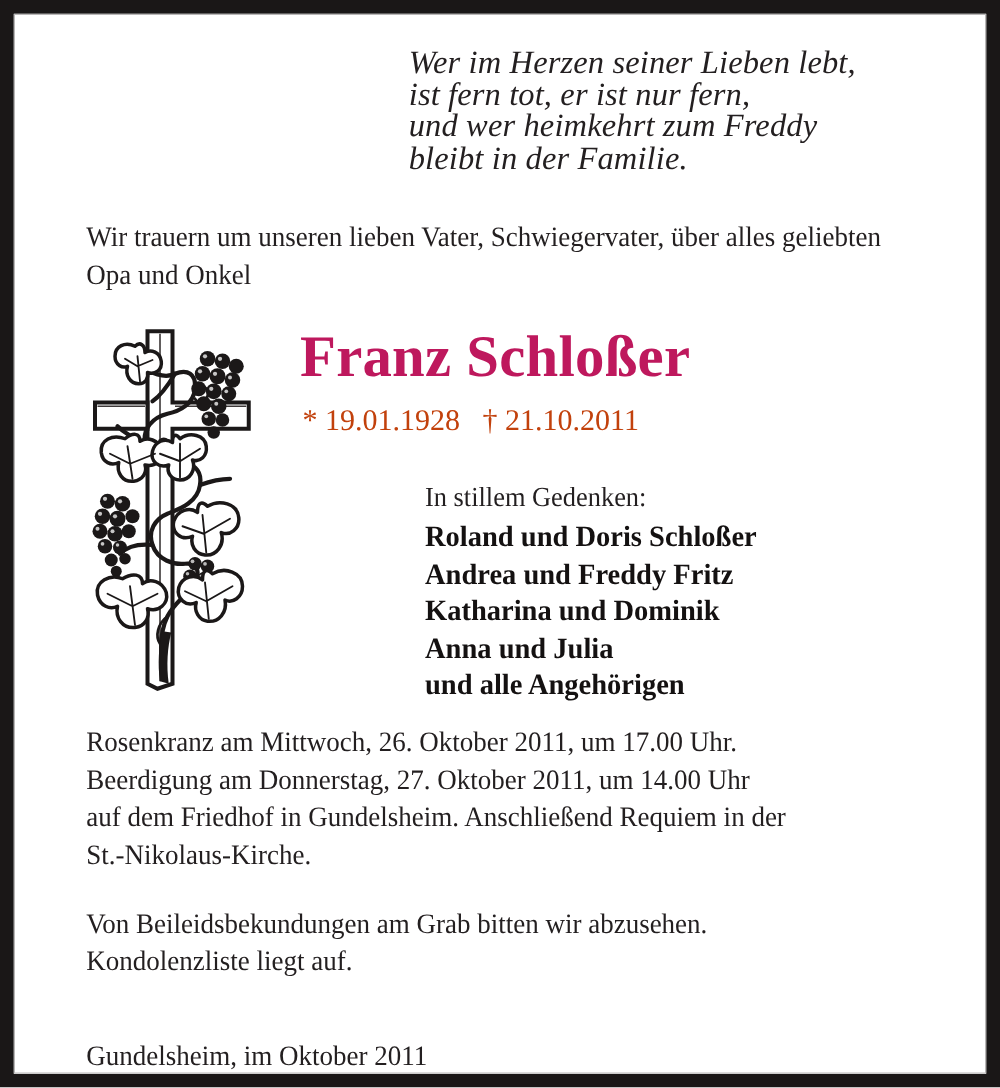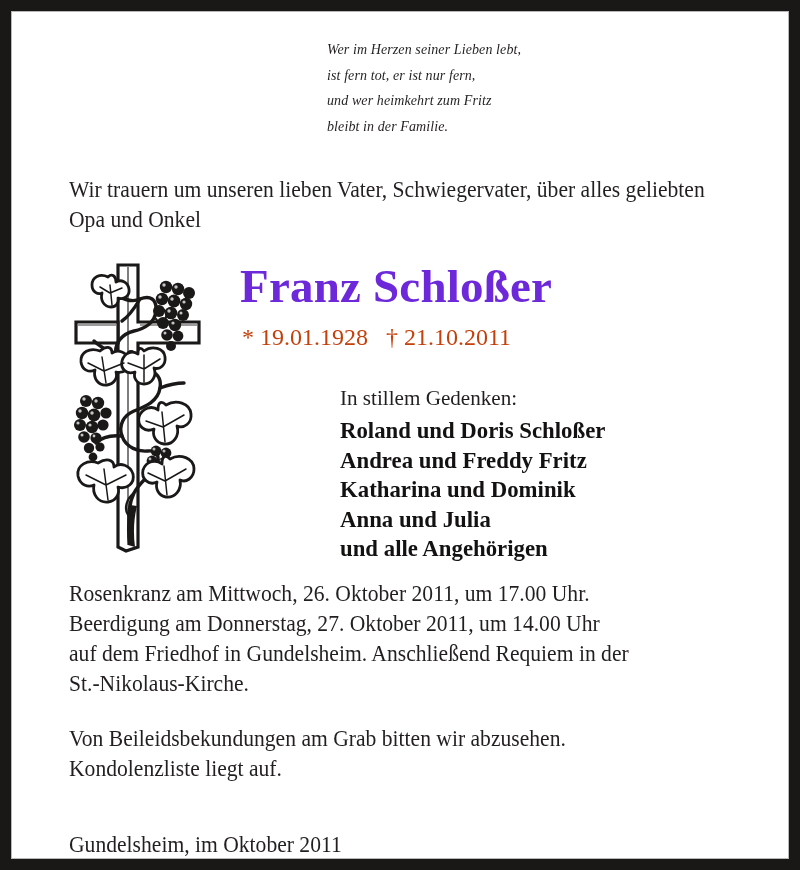--- a/index.html
+++ b/index.html
@@ -31,21 +31,21 @@
     border: 1px solid #b9b7b7;
   }
 
   
   .epigraph {
     position: absolute;
     left: 315px;
     top: 25px;
     width: 420px;
     font-style: italic;
-    font-size: 14px;
+    font-size: 26px;
     line-height: 25.5px;
     color: #231f20;
     letter-spacing: 0.1px;
   }
   .epigraph div { white-space: pre; }
 
   
   .intro {
     position: absolute;
     left: 57px;
@@ -59,21 +59,21 @@
   }
 
   
   .name {
     position: absolute;
     left: 228px;
     top: 248px;
     font-weight: bold;
     font-size: 47px;
     line-height: 52px;
-    color: #6d28d9;
+    color: #be185d;
     letter-spacing: 0.2px;
   }
   .dates {
     position: absolute;
     left: 230px;
     top: 310px;
     font-size: 24px;
     line-height: 30px;
     color: #c2410c;
     white-space: pre;
@@ -152,21 +152,21 @@
 </style>
 </head>
 <body>
 
 <div class="notice">
   <div class="sheet">
 
     <div class="epigraph">
       <div>Wer im Herzen seiner Lieben lebt,</div>
       <div>ist fern tot, er ist nur fern,</div>
-      <div>und wer heimkehrt zum Fritz</div>
+      <div>und wer heimkehrt zum Freddy</div>
       <div>bleibt in der Familie.</div>
     </div>
 
     <div class="intro">Wir trauern um unseren lieben Vater, Schwiegervater, über alles geliebten Opa und Onkel</div>
 
     <div class="cross-art">
       <svg viewBox="0 0 170 305" xmlns="http://www.w3.org/2000/svg" aria-hidden="true">
         <g>
 
           <path d="M62 10 L82 10 L82 67 L143 67 L143 88 L82 88 L82 292 L70 296 L62 292 Z" fill="#ffffff" stroke="#1b1818" stroke-width="3.2" stroke-linejoin="miter"></path>

